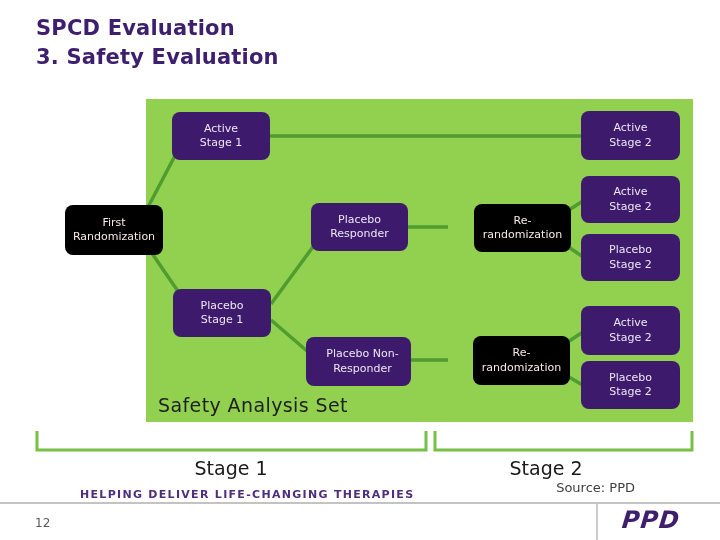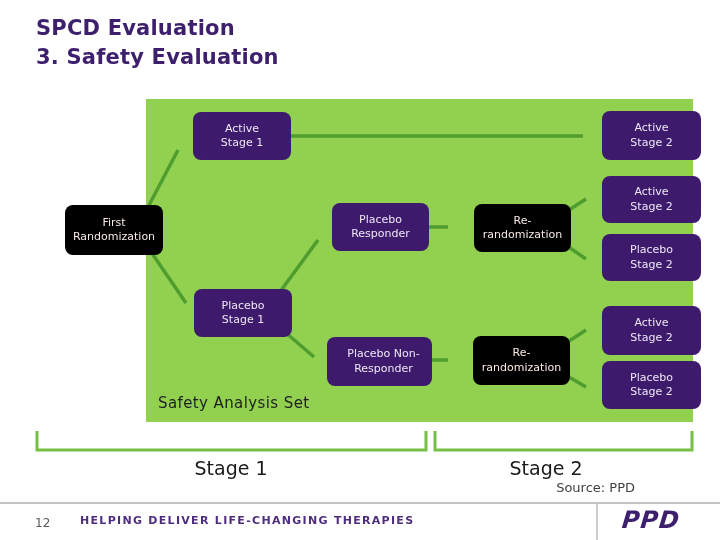--- a/index.html
+++ b/index.html
@@ -26,58 +26,58 @@
   
   .wires{position:absolute;left:0;top:0;width:720px;height:540px;z-index:1;pointer-events:none;}
 
   
   .box{
     position:absolute;z-index:2;border-radius:8px;
     display:flex;align-items:center;justify-content:center;text-align:center;
     font-size:11px;line-height:1.3;white-space:pre-line;
     color:#ece7f3;
   }
-  .purple{background:#3e1a6d;margin-left:21px;}
+  .purple{background:#3e1a6d;}
   .orange{background:#000000;color:#f7e9e4;margin-left:28px;}
 
   .b-first-rand{left:37px;top:205px;width:98px;height:50px;}
   .b-active-s1{left:172px;top:112px;width:98px;height:48px;}
   .b-placebo-s1{left:173px;top:289px;width:98px;height:48px;}
   .b-placebo-resp{left:311px;top:203px;width:97px;height:48px;}
   .b-placebo-nonresp{left:306px;top:337px;width:97px;height:49px;padding-left:8px;}
   .b-rerand-1{left:446px;top:204px;width:97px;height:48px;}
   .b-rerand-2{left:445px;top:336px;width:97px;height:49px;}
   .b-active-s2-1{left:581px;top:111px;width:99px;height:49px;}
   .b-active-s2-2{left:581px;top:176px;width:99px;height:47px;}
   .b-placebo-s2-1{left:581px;top:234px;width:99px;height:47px;}
   .b-active-s2-3{left:581px;top:306px;width:99px;height:49px;}
   .b-placebo-s2-2{left:581px;top:361px;width:99px;height:48px;}
 
   .safety-label{
     position:absolute;left:158px;top:394px;z-index:2;
-    font-size:15px;color:#1f1f1f;letter-spacing:0.4px;
+    font-size:19px;color:#1f1f1f;letter-spacing:0.4px;
   }
 
   
   .stage-label{
     position:absolute;top:457px;font-size:19px;color:#1a1a1a;z-index:2;
     text-align:center;
   }
   .stage1-label{left:131px;width:200px;}
   .stage2-label{left:446px;width:200px;}
 
   .source{
     position:absolute;right:9px;top:480px;font-size:13px;color:#404040;z-index:2;
   }
 
   
   .footer-line{position:absolute;left:0;top:502px;width:720px;height:2px;background:#c3c3c3;}
   .page-number{position:absolute;left:35px;top:516px;font-size:12px;color:#595959;}
   .tagline{
-    position:absolute;left:80px;top:514px;font-size:11px;font-weight:bold;
+    position:absolute;left:80px;top:488px;font-size:11px;font-weight:bold;
     letter-spacing:1.3px;color:#4f2d7f;
   }
   .footer-divider{position:absolute;left:596px;top:504px;width:2px;height:36px;background:#cccccc;}
   .ppd-logo{
     position:absolute;left:622px;top:506px;font-size:24px;font-weight:bold;
     font-style:italic;color:#3d1f6d;transform:skewX(-6deg);letter-spacing:1px;
   }
 </style>
 </head>
 <body>

